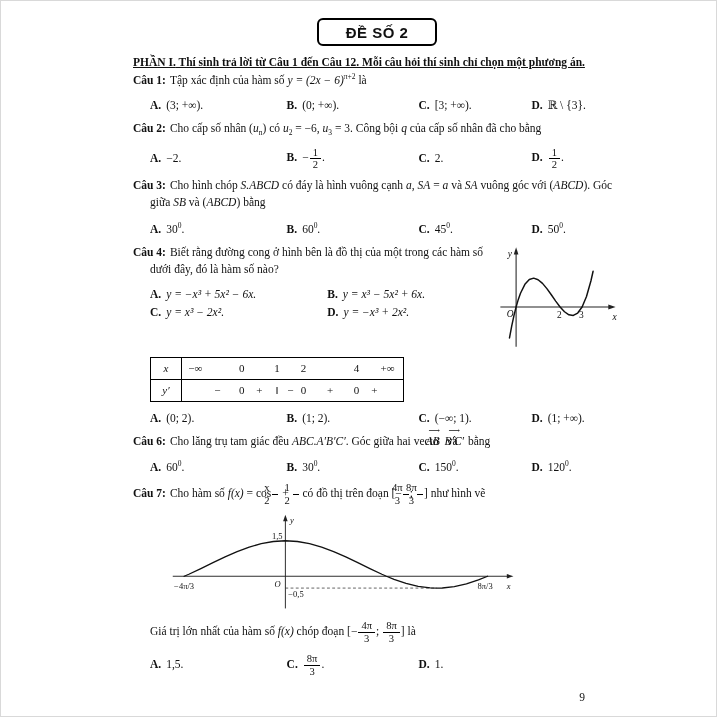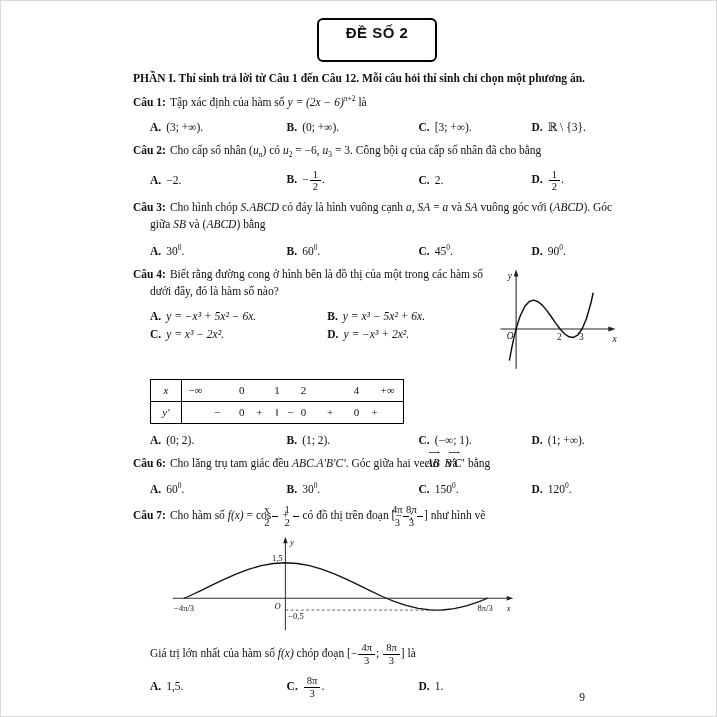--- a/index.html
+++ b/index.html
@@ -11,26 +11,26 @@
     padding:16px 96px 16px 133px;
     overflow:hidden;
     color:#111;
     font-family:"Liberation Serif","DejaVu Serif","DejaVu Sans",serif;
     font-size:11.5px;
     box-shadow:0 0 0 1px #d9d9d9 inset;
   }
   .title-box {
     width:116px; margin:2px auto 8px;
     border:2px solid #000; border-radius:6px;
-    text-align:center; padding:4px 0 19px;
+    text-align:center; padding:4px 0 3px;
     font-family:"Liberation Sans","DejaVu Sans",sans-serif;
     font-weight:bold; font-size:15px; letter-spacing:.5px;
   }
   p { margin:0; }
-  .part-head { font-weight:bold; padding-left:28px; text-indent:-28px; line-height:1.45; margin-bottom:6px; }
+  .part-head { font-weight:bold; padding-left:28px; text-indent:-28px; line-height:1.45; margin-bottom:0;text-decoration:underline; }
   .q { margin-bottom:4px; }
   .q-text { padding-left:17px; text-indent:-17px; line-height:1.5; }
   .q-sub { padding-left:17px; line-height:1.5; margin-top:2px; }
   .q-label { font-weight:bold; margin-right:4px; }
   .mi { font-style:italic; }
   sup { font-size:.65em; }
   sub { font-size:.65em; }
   .opts { display:grid; grid-template-columns:29% 28% 24% 19%; padding-left:17px; margin:8px 0 6px; align-items:center; }
   .opts-2col { grid-template-columns:52% 48%; }
   .opt { white-space:nowrap; line-height:1.5; }
@@ -91,21 +91,21 @@
       <span class="opt"><b class="letter">D.</b><span><span class="frac"><span class="fn">1</span><span class="fd">2</span></span><span>.</span></span></span>
     </div>
   </div>
 
   <div class="q">
     <p class="q-text"><b class="q-label">Câu 3:</b><span><span>Cho hình chóp </span><span class="mi">S.ABCD</span><span> có đáy là hình vuông cạnh </span><span class="mi">a</span><span>, </span><span class="mi">SA</span><span> = </span><span class="mi">a</span><span> và </span><span class="mi">SA</span><span> vuông góc với (</span><span class="mi">ABCD</span><span>). Góc giữa </span><span class="mi">SB</span><span> và (</span><span class="mi">ABCD</span><span>) bằng</span></span></p>
     <div class="opts">
       <span class="opt"><b class="letter">A.</b><span><span>30</span><sup>0</sup><span>.</span></span></span>
       <span class="opt"><b class="letter">B.</b><span><span>60</span><sup>0</sup><span>.</span></span></span>
       <span class="opt"><b class="letter">C.</b><span><span>45</span><sup>0</sup><span>.</span></span></span>
-      <span class="opt"><b class="letter">D.</b><span><span>90</span><sup>0</sup><span>.</span></span></span>
+      <span class="opt"><b class="letter">D.</b><span><span>50</span><sup>0</sup><span>.</span></span></span>
     </div>
   </div>
 
   <div class="q">
     <div class="q4-wrap">
       <div class="q4-left">
         <p class="q-text"><b class="q-label">Câu 4:</b><span><span>Biết rằng đường cong ở hình bên là đồ thị của một trong các hàm số dưới đây, đó là hàm số nào?</span></span></p>
         <div class="opts opts-2col">
           <span class="opt"><b class="letter">A.</b><span><span class="mi">y = −x³ + 5x² − 6x.</span></span></span>
           <span class="opt"><b class="letter">B.</b><span><span class="mi">y = x³ − 5x² + 6x.</span></span></span>

